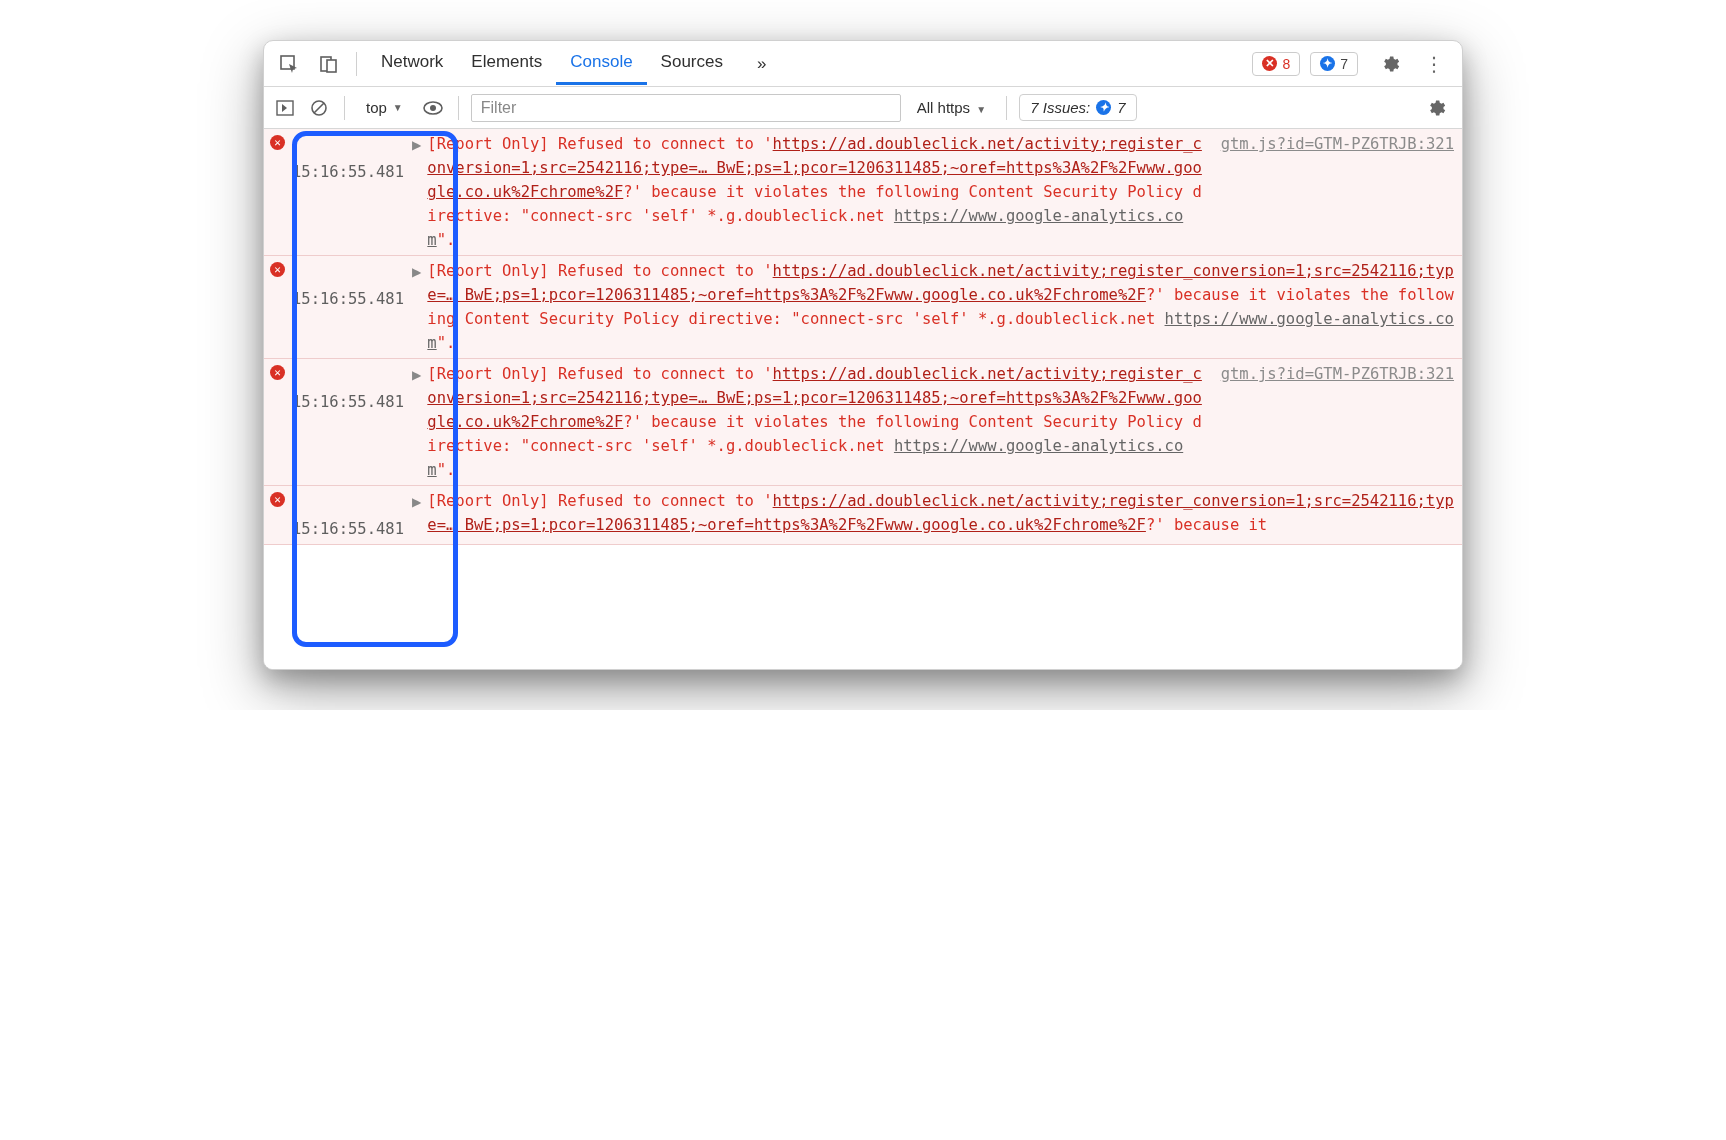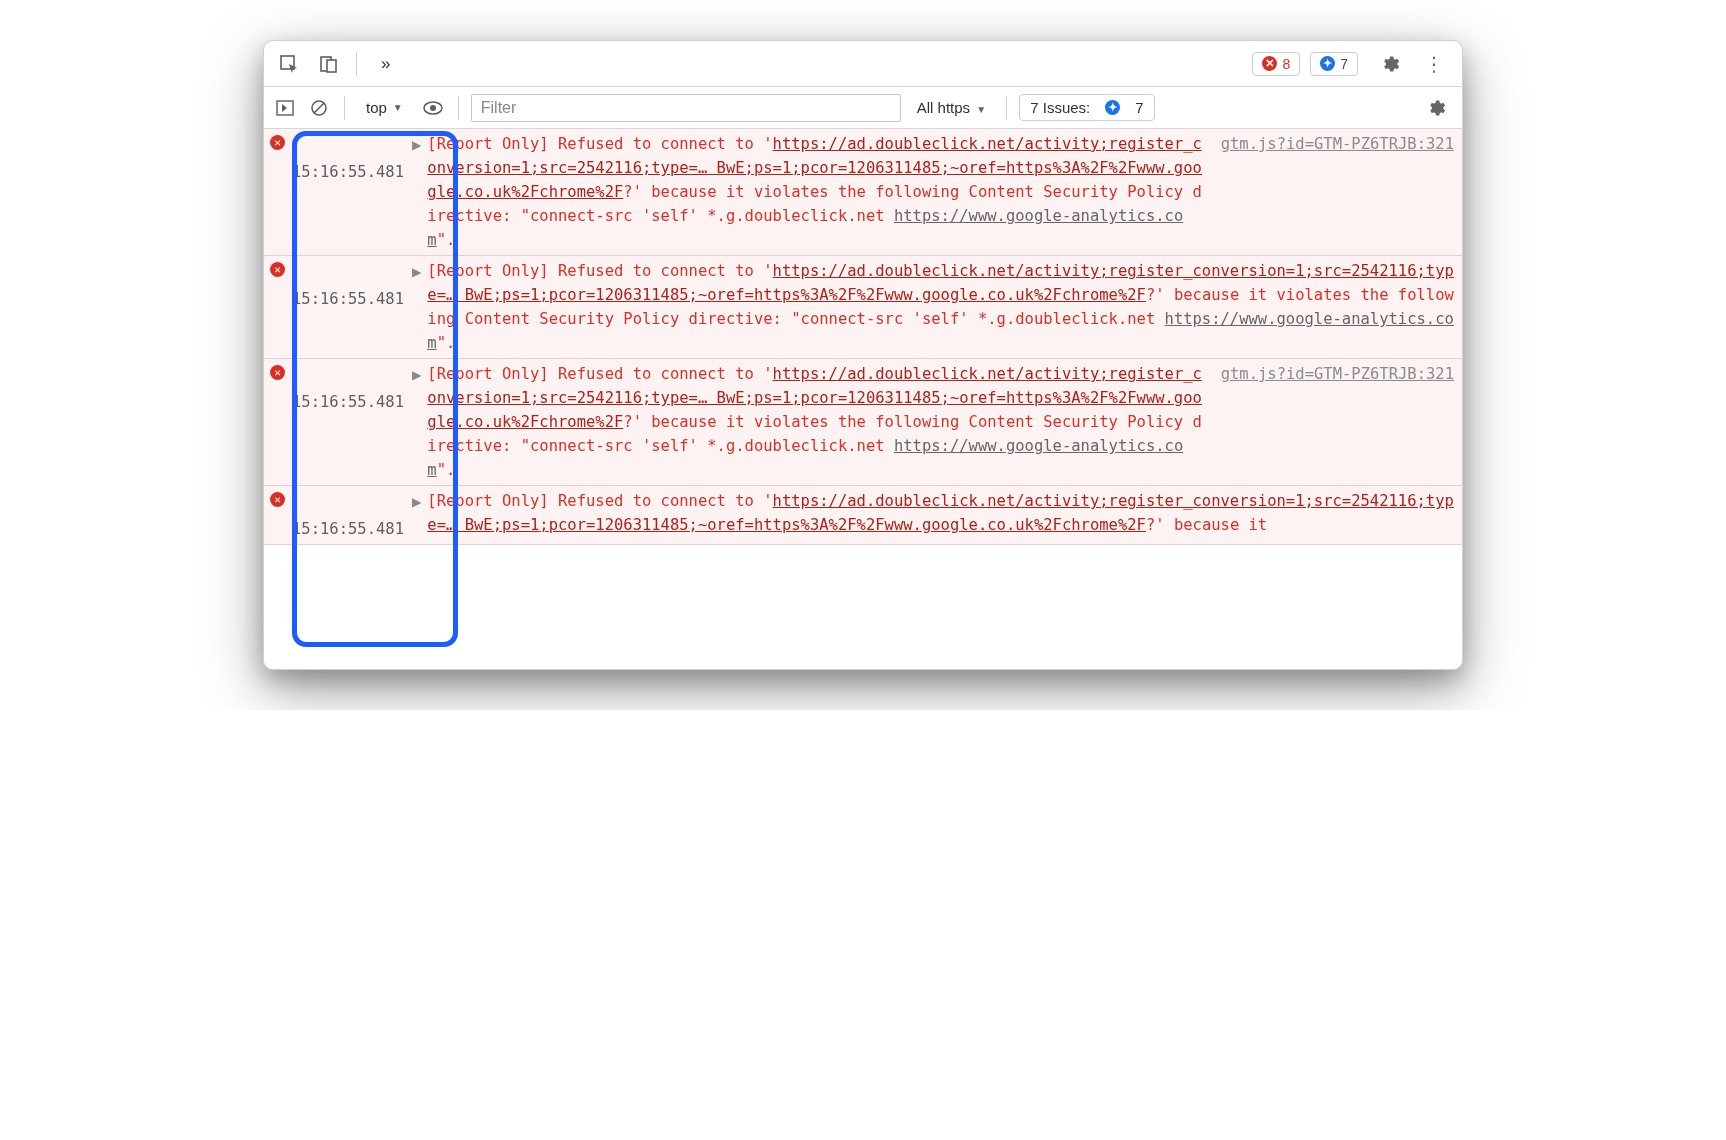--- a/index.html
+++ b/index.html
@@ -89,23 +89,23 @@
   border:1px solid transparent; cursor:pointer; color:#303030;
 }
 .filter-input {
   flex: 0 0 430px;
   height:28px; border:1px solid #c8c8c8; padding:2px 9px; font-size:16px;
   border-radius:2px; color:#333;
 }
 .filter-input::placeholder { color:#888; }
 .levels { cursor:pointer; color:#303030; padding:0 8px;}
 .issues-btn {
-  display:flex; align-items:center; gap:15px;
+  display:flex; align-items:center; gap:6px;
   border:1px solid #cfcfcf; border-radius:4px; padding:4px 10px;
-  font-size:15px; cursor:pointer;
+  font-size:15px; cursor:pointer;font-style:italic;
 }
 .console-body {
   background:#fff;
   height:540px;
   overflow:hidden;
   font-family: Menlo, Monaco, Consolas, monospace;
   font-size:15.5px;
   line-height:1.55;
   position:relative;
 }
@@ -162,20 +162,26 @@
           <path d="M10 10 L18 14 L14 15 L13 19 Z" fill="#5f5f5f"></path>
         </svg>
     </div>
     <div class="icon-btn">
       <svg width="20" height="20" viewBox="0 0 20 20">
           <rect x="2" y="3" width="10" height="14" fill="none" stroke="#5f5f5f" stroke-width="1.6"></rect>
           <rect x="8" y="6" width="9" height="12" fill="#fff" stroke="#5f5f5f" stroke-width="1.6"></rect>
         </svg>
     </div>
     <div class="vdiv"></div>
+    <div id="tabs-container" style="display:flex;">
+        <div class="tab">Network</div>
+        <div class="tab">Elements</div>
+        <div class="tab active">Console</div>
+        <div class="tab">Sources</div>
+      </div>
     <div class="tab">»</div>
     <div class="spacer"></div>
     <div class="badge-group">
       <div class="badge err">
         <span class="circle-icon ci-err">✕</span>
         <span>8</span>
       </div>
       <div class="badge msg">
         <span class="circle-icon ci-msg">✦</span>
         <span>7</span>

